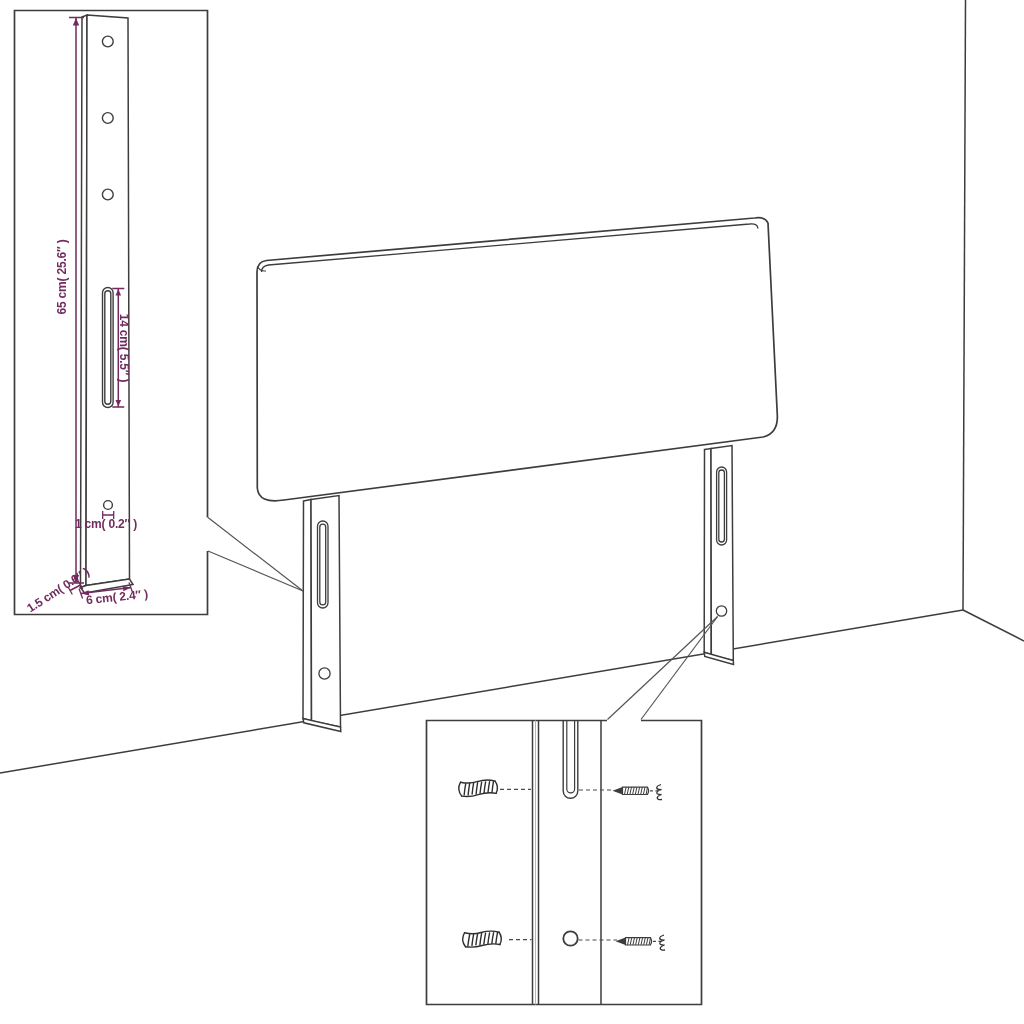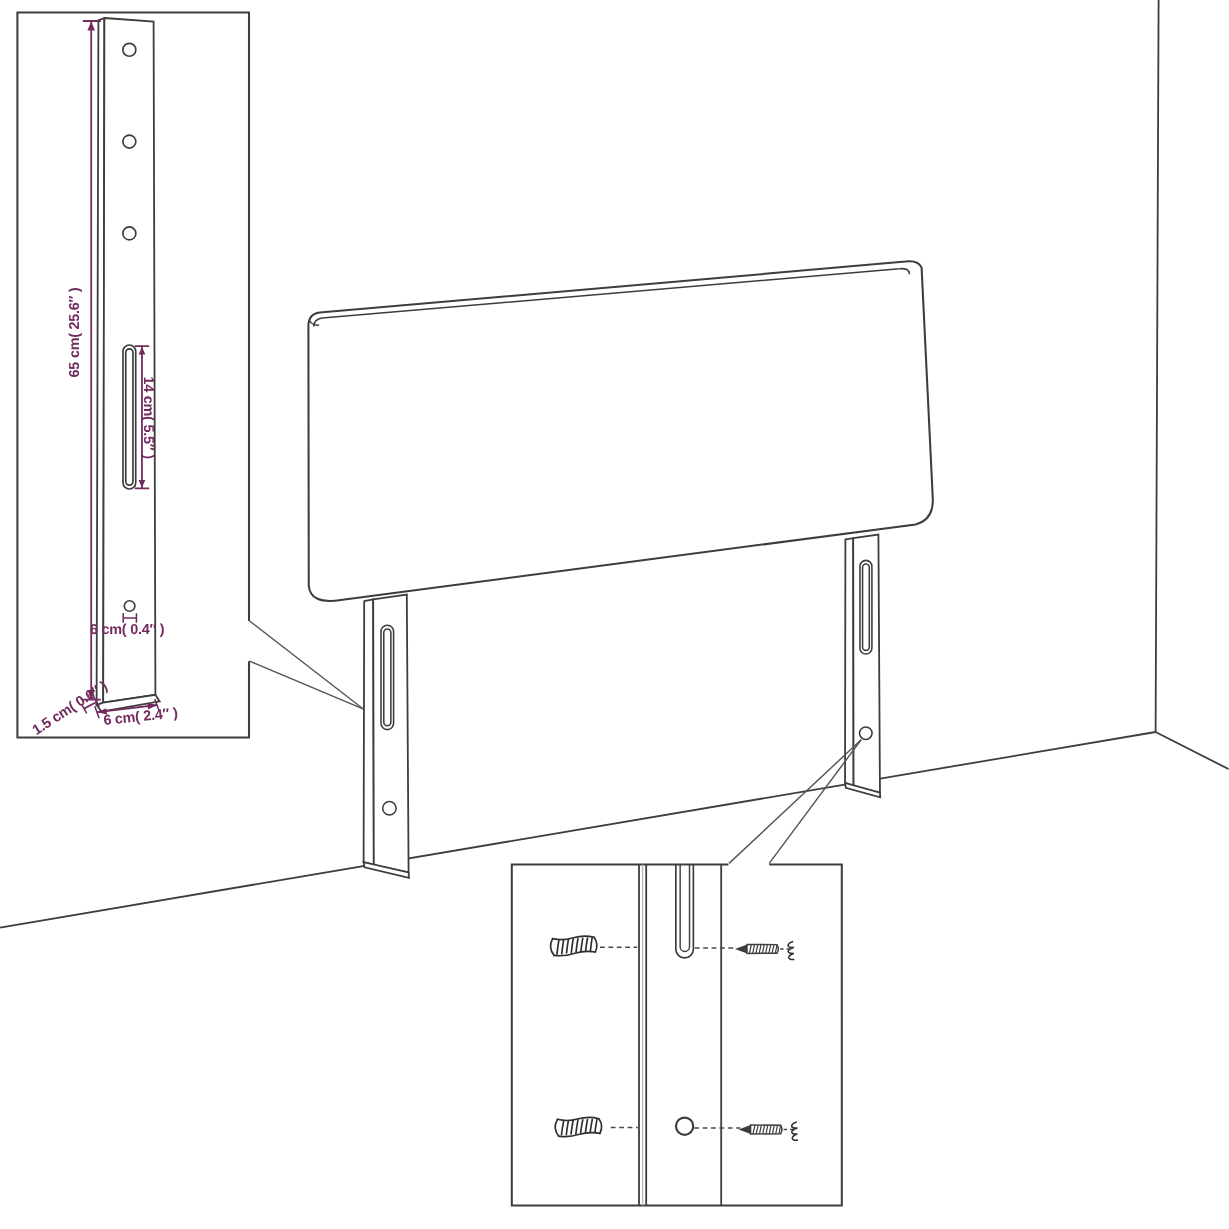--- a/index.html
+++ b/index.html
@@ -166,16 +166,16 @@
       </g>
       <use href="#plug" transform="translate(457,782) rotate(-5)"></use>
       <use href="#plug" transform="translate(461,932.5) rotate(-4)"></use>
       <use href="#screw" transform="translate(612.5,785)"></use>
       <use href="#screw" transform="translate(615.5,935.5)"></use>
     </g>
   </svg>
 
   <div class="dim-label rot-ccw" style="left:62px;  top:277px;">65 cm( 25.6″ )</div>
   <div class="dim-label rot-cw" style="left:124px; top:348px;">14 cm( 5.5″ )</div>
-  <div class="dim-label" style="left:106px; top:524px;">6 cm( 0.4″ )</div>
+  <div class="dim-label" style="left:106px; top:524px;">1 cm( 0.2″ )</div>
   <div class="dim-label rot-diag" style="left:58px;  top:590px;">1.5 cm( 0.6″ )</div>
   <div class="dim-label rot-slight" style="left:117px;top:597px;">6 cm( 2.4″ )</div>
 </div>
 
 </body></html>

